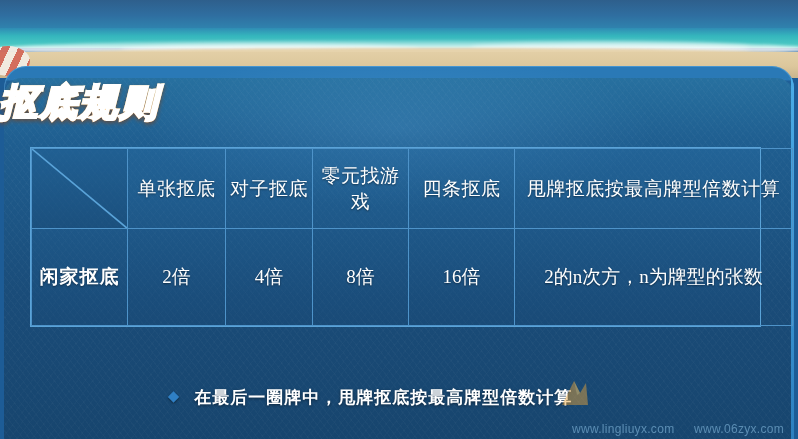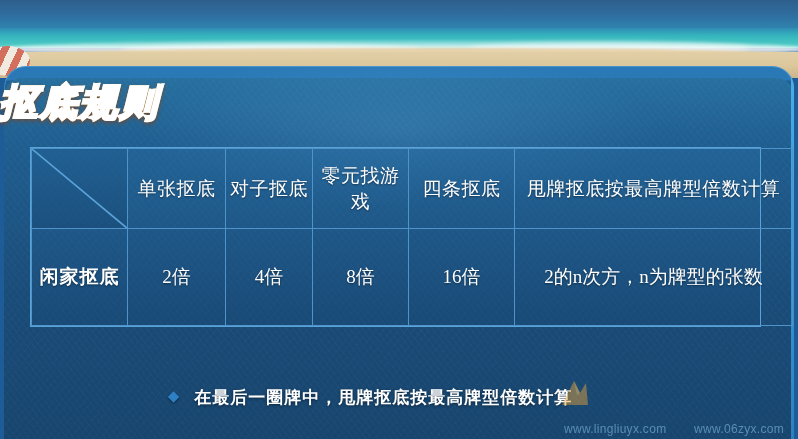--- a/index.html
+++ b/index.html
@@ -242,21 +242,21 @@
     left: 96px; top: 6px;
     width: 34px; height: 30px;
   }
   .wm-urls {
     position: absolute;
     right: 8px; bottom: 1px;
     font-size: 12px;
     color: #8fc4e8;
     letter-spacing: 0.3px;
   }
-  .wm-urls span { margin-left: 24px; }
+  .wm-urls span { margin-left: 16px; }
 </style>
 </head>
 <body>
 
 <div id="screen">
 
   <div class="beach">
     <div class="sea-deep"></div>
     <div class="sea-shallow"></div>
     <div class="foam"></div>

